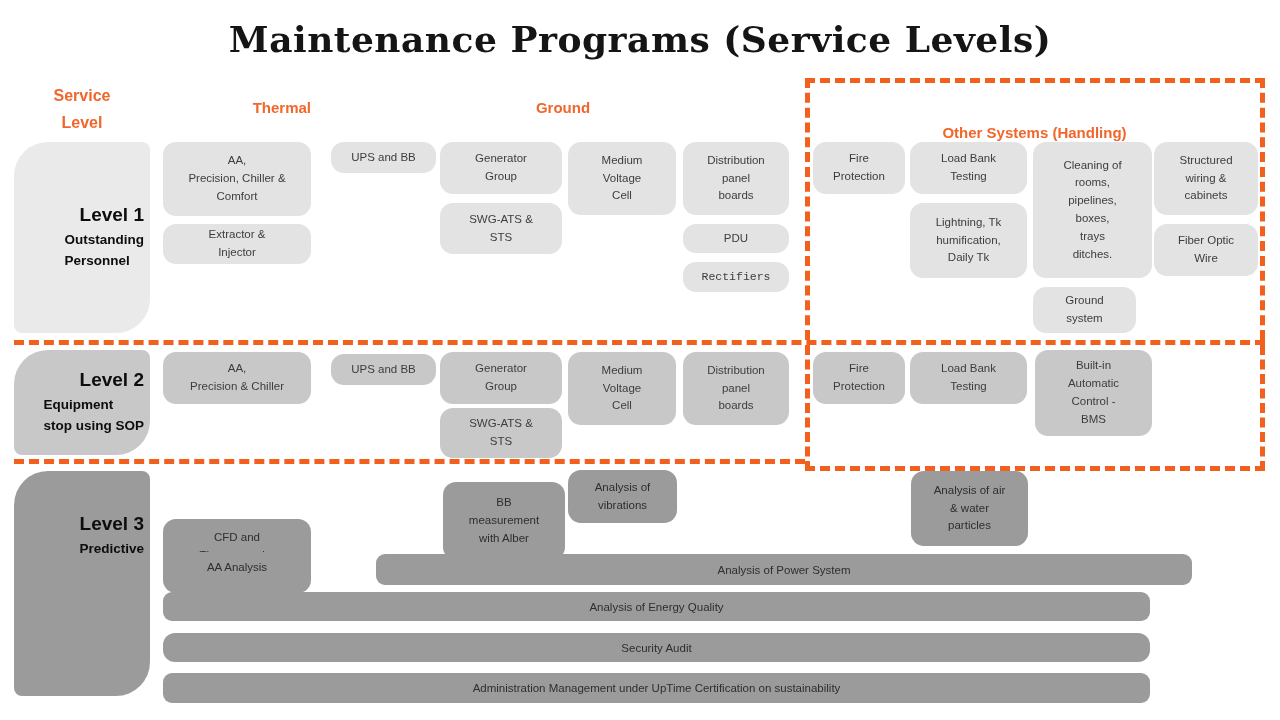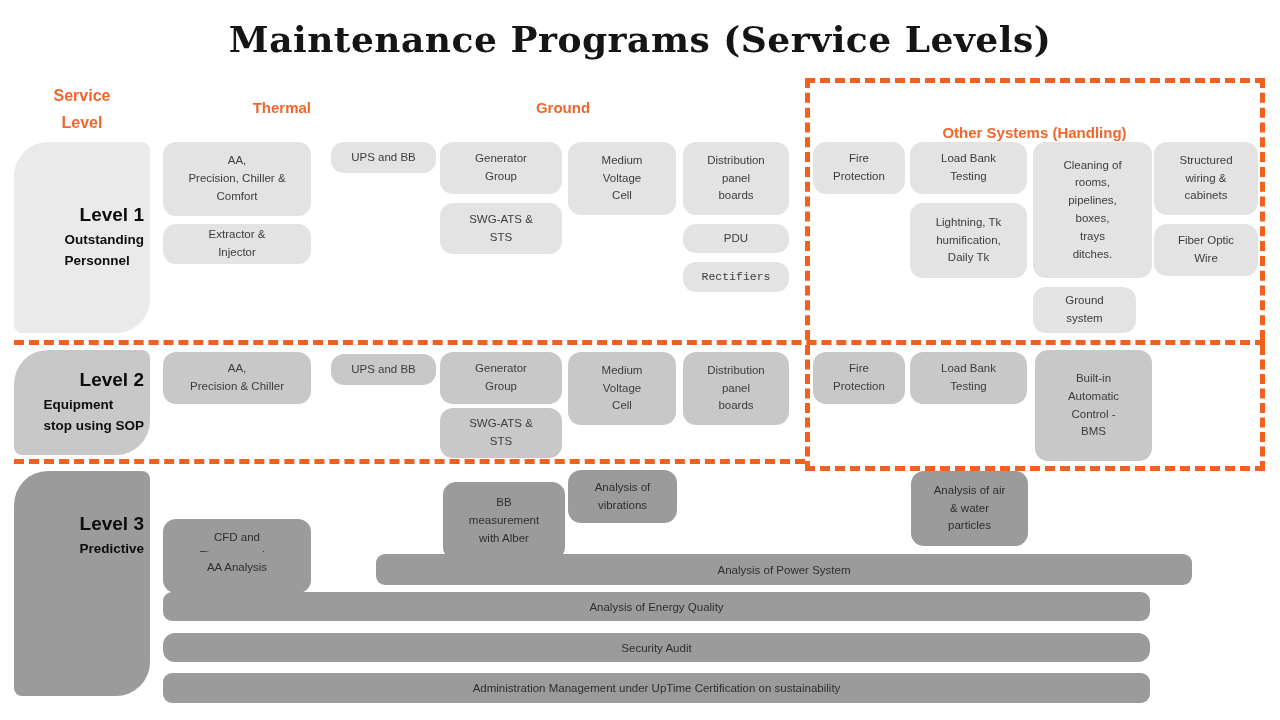--- a/index.html
+++ b/index.html
@@ -109,21 +109,21 @@
   <div class="box bg2" style="left:568px;top:352px;width:108px;height:73px;">Medium
 Voltage
 Cell</div>
   <div class="box bg2" style="left:683px;top:352px;width:106px;height:73px;">Distribution
 panel
 boards</div>
   <div class="box bg2" style="left:813px;top:352px;width:92px;height:52px;">Fire
 Protection</div>
   <div class="box bg2" style="left:910px;top:352px;width:117px;height:52px;">Load Bank
 Testing</div>
-  <div class="box bg2" style="left:1035px;top:350px;width:117px;height:111px;">Built-in
+  <div class="box bg2" style="left:1035px;top:350px;width:117px;height:86px;">Built-in
 Automatic
 Control -
 BMS</div>
 
   <div class="lvl bg3" style="left:14px;top:471px;width:136px;height:225px;padding-bottom:94px;">
     <div class="lvl-name">Level 3</div>
     <div class="lvl-sub">Predictive</div>
   </div>
 
   <div class="box bg3" style="left:163px;top:471px;width:148px;height:74px;margin-top:48px;">CFD and

